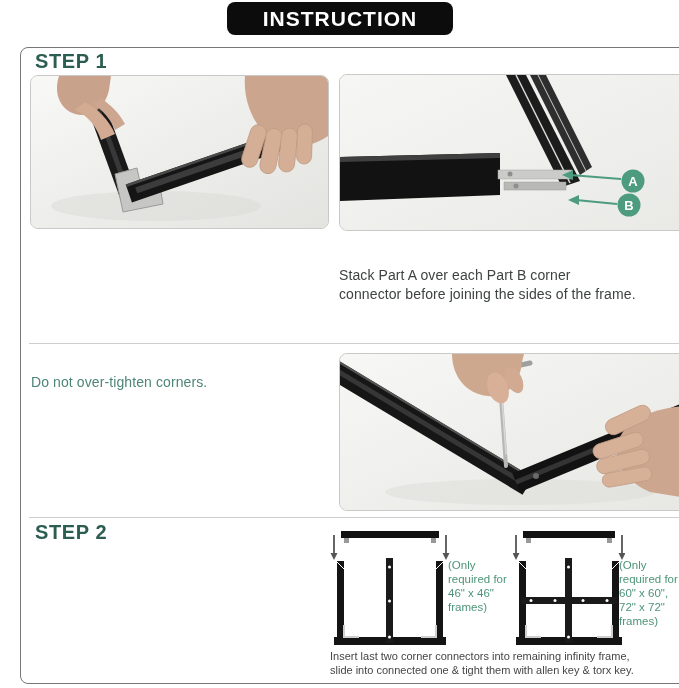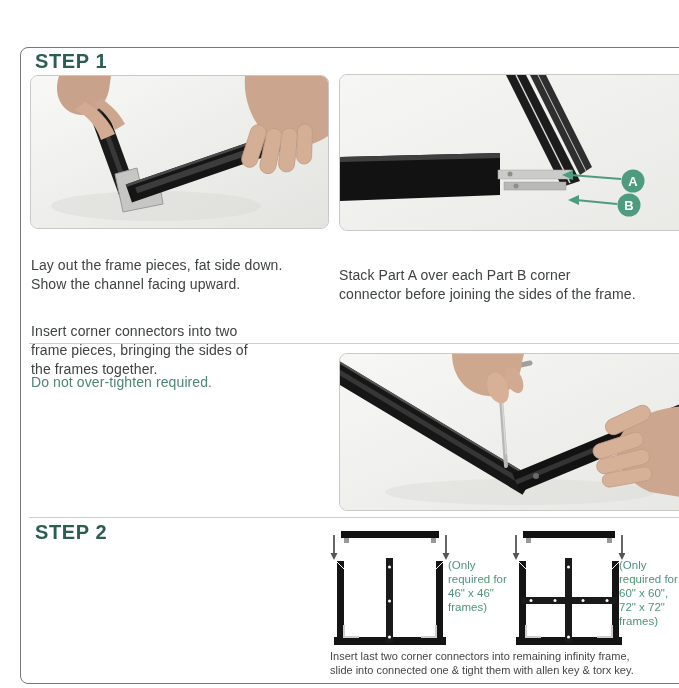--- a/index.html
+++ b/index.html
@@ -21,20 +21,23 @@
   .diagram{position:absolute;}
   p{margin:0;}
   .mt9{margin-top:9px;}
   .mt10{margin-top:10px;}
 </style>
 </head>
 <body>
 
 <div class="canvas">
 
+  <div class="header-badge">
+    <span>INSTRUCTION</span>
+  </div>
 
   <div class="container">
 
     <div class="step-heading" style="left:14px;top:2px;">STEP 1</div>
 
     <div class="photo" style="left:9px;top:27px;width:297px;height:152px;">
       <svg width="297" height="152" viewBox="0 0 297 152">
         <defs>
           <linearGradient id="pg1" x1="0" y1="0" x2="1" y2="1">
             <stop offset="0" stop-color="#f8f8f6"></stop>
@@ -103,37 +106,30 @@
         </g>
         <g>
           <line x1="277" y1="129" x2="236" y2="125" stroke="#4d9c80" stroke-width="2.2"></line>
           <polygon points="228,125 239,120 239,130" fill="#4d9c80"></polygon>
           <circle cx="289" cy="130" r="11.5" fill="#4d9c80"></circle>
           <text x="289" y="135" text-anchor="middle" font-size="13" font-weight="bold" fill="#ffffff">B</text>
         </g>
       </svg>
     </div>
 
-    <div class="body-text" style="left:10px;top:189px;width:302px;">
-      <p>Lay out the frame pieces, fat side down.
-Show the channel facing upward.</p>
-      <p class="mt9">Insert corner connectors into two
-frame pieces, bringing the sides of
-the frames together.</p>
-    </div>
 
     <div class="body-text" style="left:318px;top:189px;width:350px;">
       <p class="mt10">Stack Part A over each Part B corner
 connector before joining the sides of the frame.</p>
     </div>
 
     <div class="divider" style="left:8px;top:295px;width:654px;"></div>
 
     <div class="body-text" style="left:10px;top:306px;width:310px;">
-      <p class="green-text">Do not over-tighten required.</p>
+      <p class="green-text">Do not over-tighten corners.</p>
     </div>
 
     <div class="photo" style="left:318px;top:305px;width:346px;height:156px;">
       <svg width="346" height="156" viewBox="0 0 346 156">
         <defs>
           <linearGradient id="pg3" x1="0" y1="0" x2="1" y2="1">
             <stop offset="0" stop-color="#f7f7f5"></stop>
               <stop offset="1" stop-color="#e7e7e4"></stop>
           </linearGradient>
         </defs>

